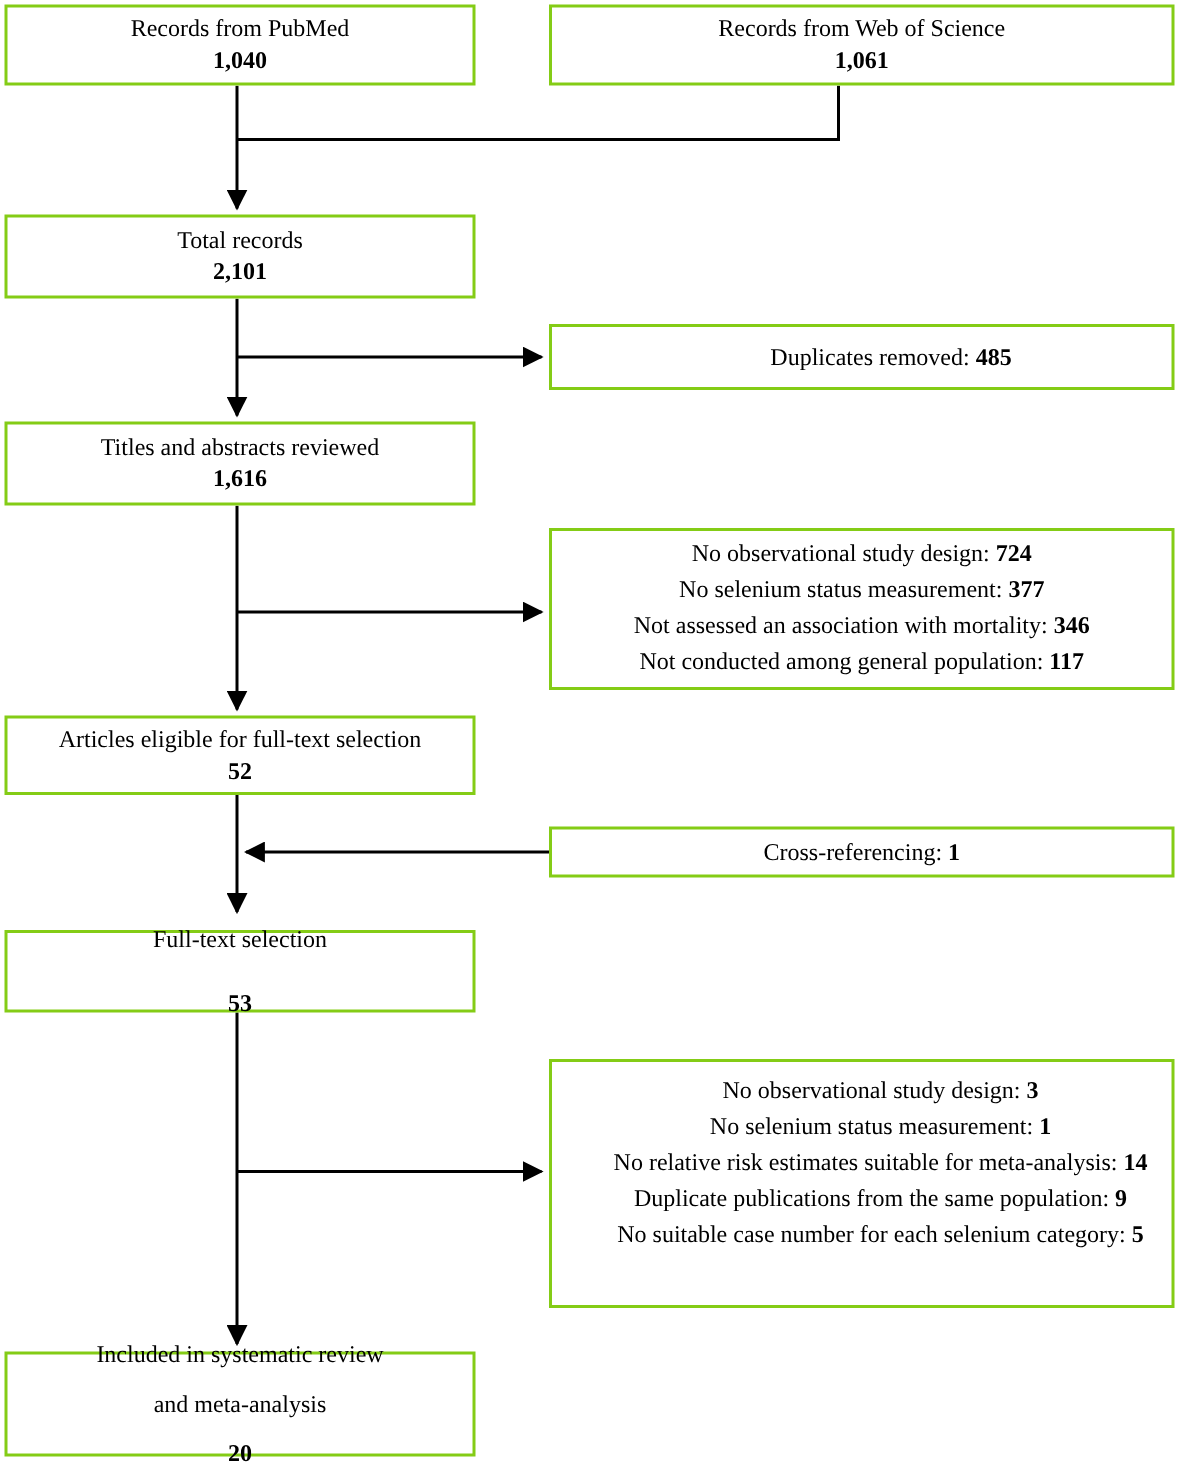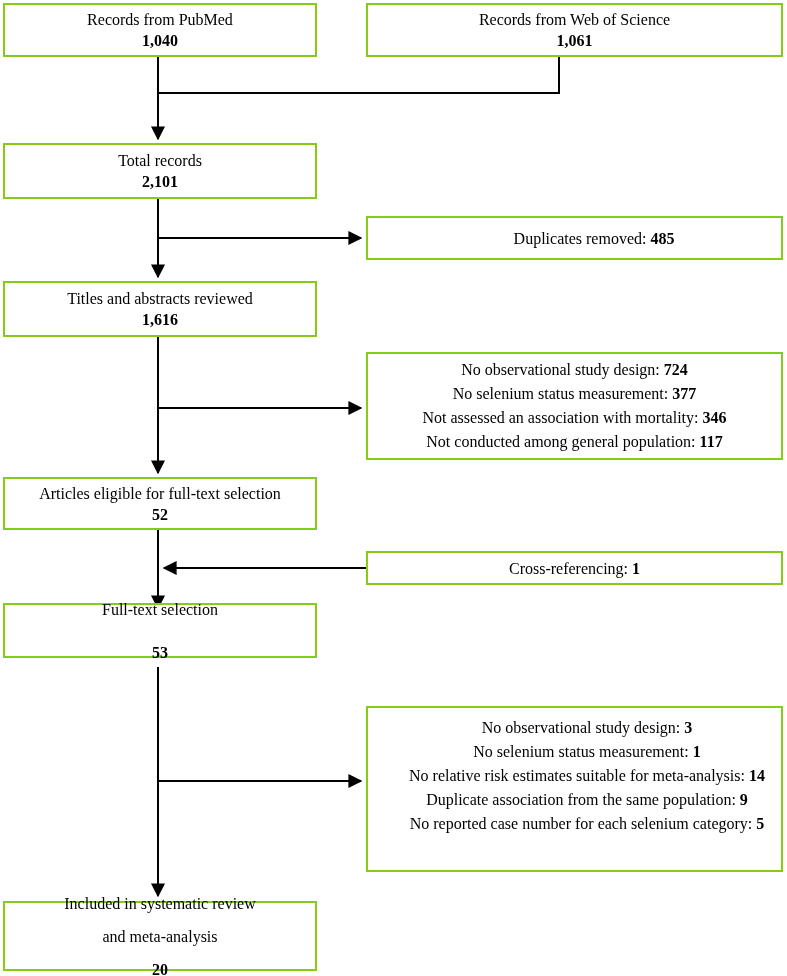--- a/index.html
+++ b/index.html
@@ -112,31 +112,31 @@
 
   <div class="box" style="left:3px; top:477px; width:314px; height:53px;">
     <div class="bl">Articles eligible for full-text selection</div>
     <div class="bn">52</div>
   </div>
 
   <div class="box" style="left:366px; top:551px; width:417px; height:34px;">
     <div class="line"><span>Cross-referencing: </span><b>1</b></div>
   </div>
 
-  <div class="box" style="left:3px; top:603px; width:314px; height:55px;gap:22px;">
+  <div class="box" style="left:3px; top:620px; width:314px; height:55px;gap:22px;">
     <div class="bl">Full-text selection</div>
     <div class="bn">53</div>
   </div>
 
   <div class="box list" style="left:366px; top:706px; width:417px; height:166px; padding-top:8px;padding-left:25px;">
     <div class="line"><span>No observational study design: </span><b>3</b></div>
     <div class="line"><span>No selenium status measurement: </span><b>1</b></div>
     <div class="line"><span>No relative risk estimates suitable for meta-analysis: </span><b>14</b></div>
-    <div class="line"><span>Duplicate association from the same population: </span><b>9</b></div>
-    <div class="line"><span>No reported case number for each selenium category: </span><b>5</b></div>
+    <div class="line"><span>Duplicate publications from the same population: </span><b>9</b></div>
+    <div class="line"><span>No suitable case number for each selenium category: </span><b>5</b></div>
   </div>
 
   <div class="box" style="left:3px; top:901px; width:314px; height:70px;gap:12px;">
     <div class="bl">Included in systematic review</div>
     <div class="bl">and meta-analysis</div>
     <div class="bn">20</div>
   </div>
 
 </div>
 

